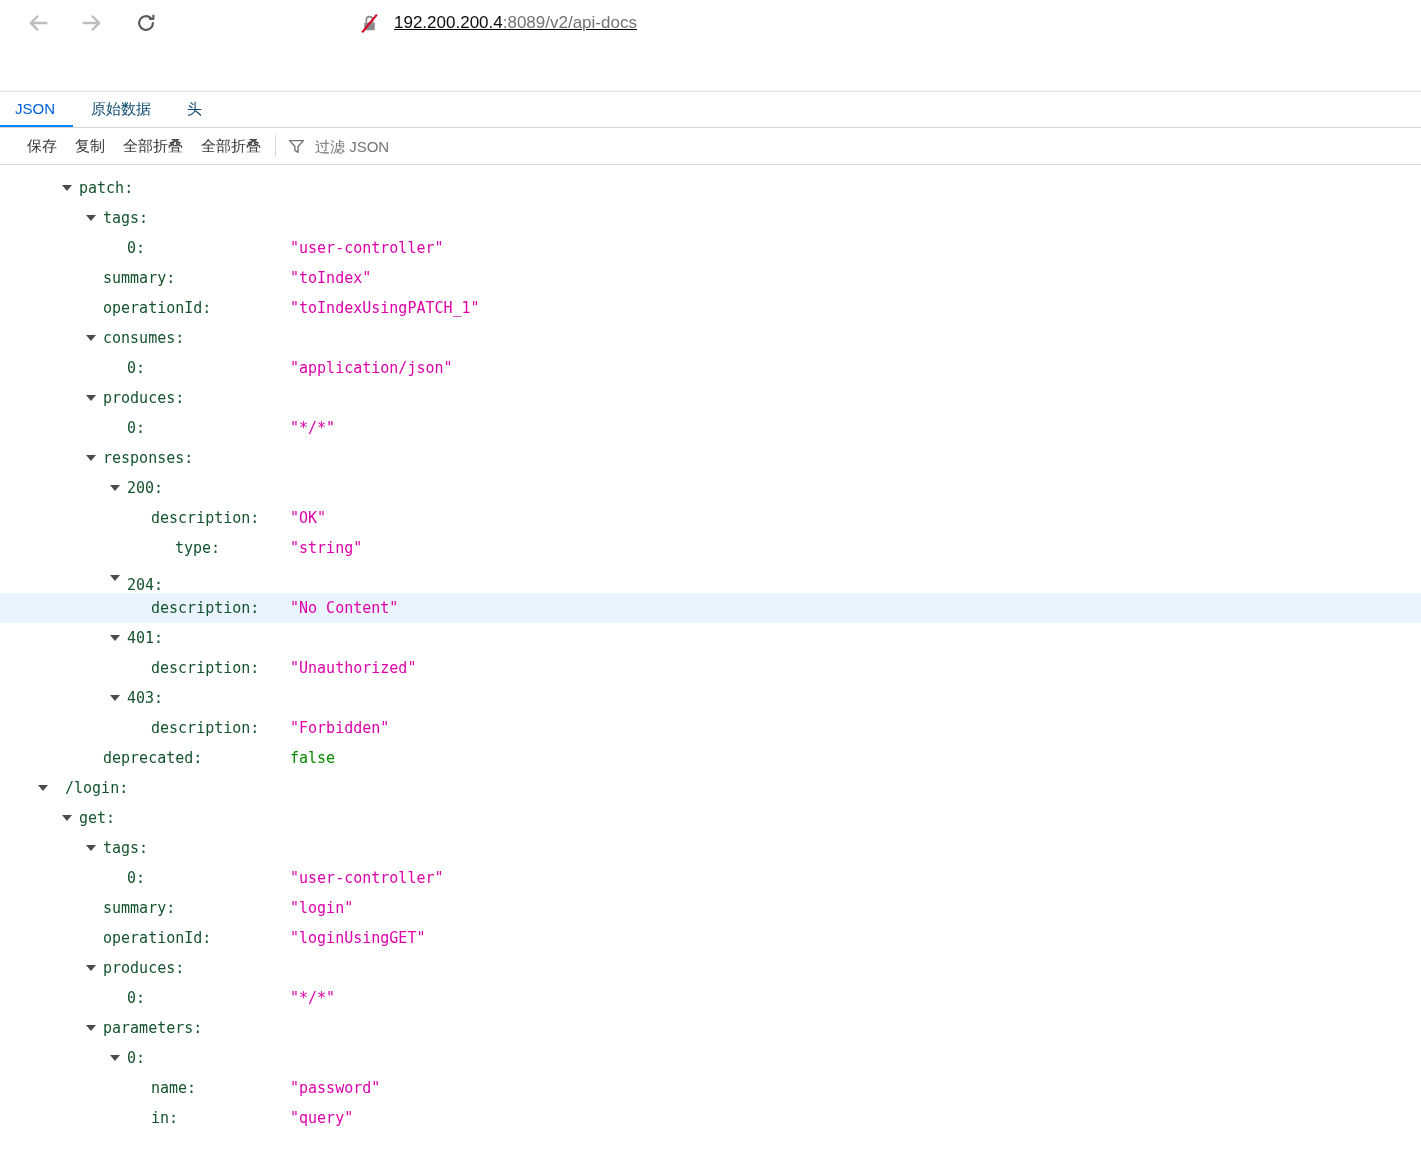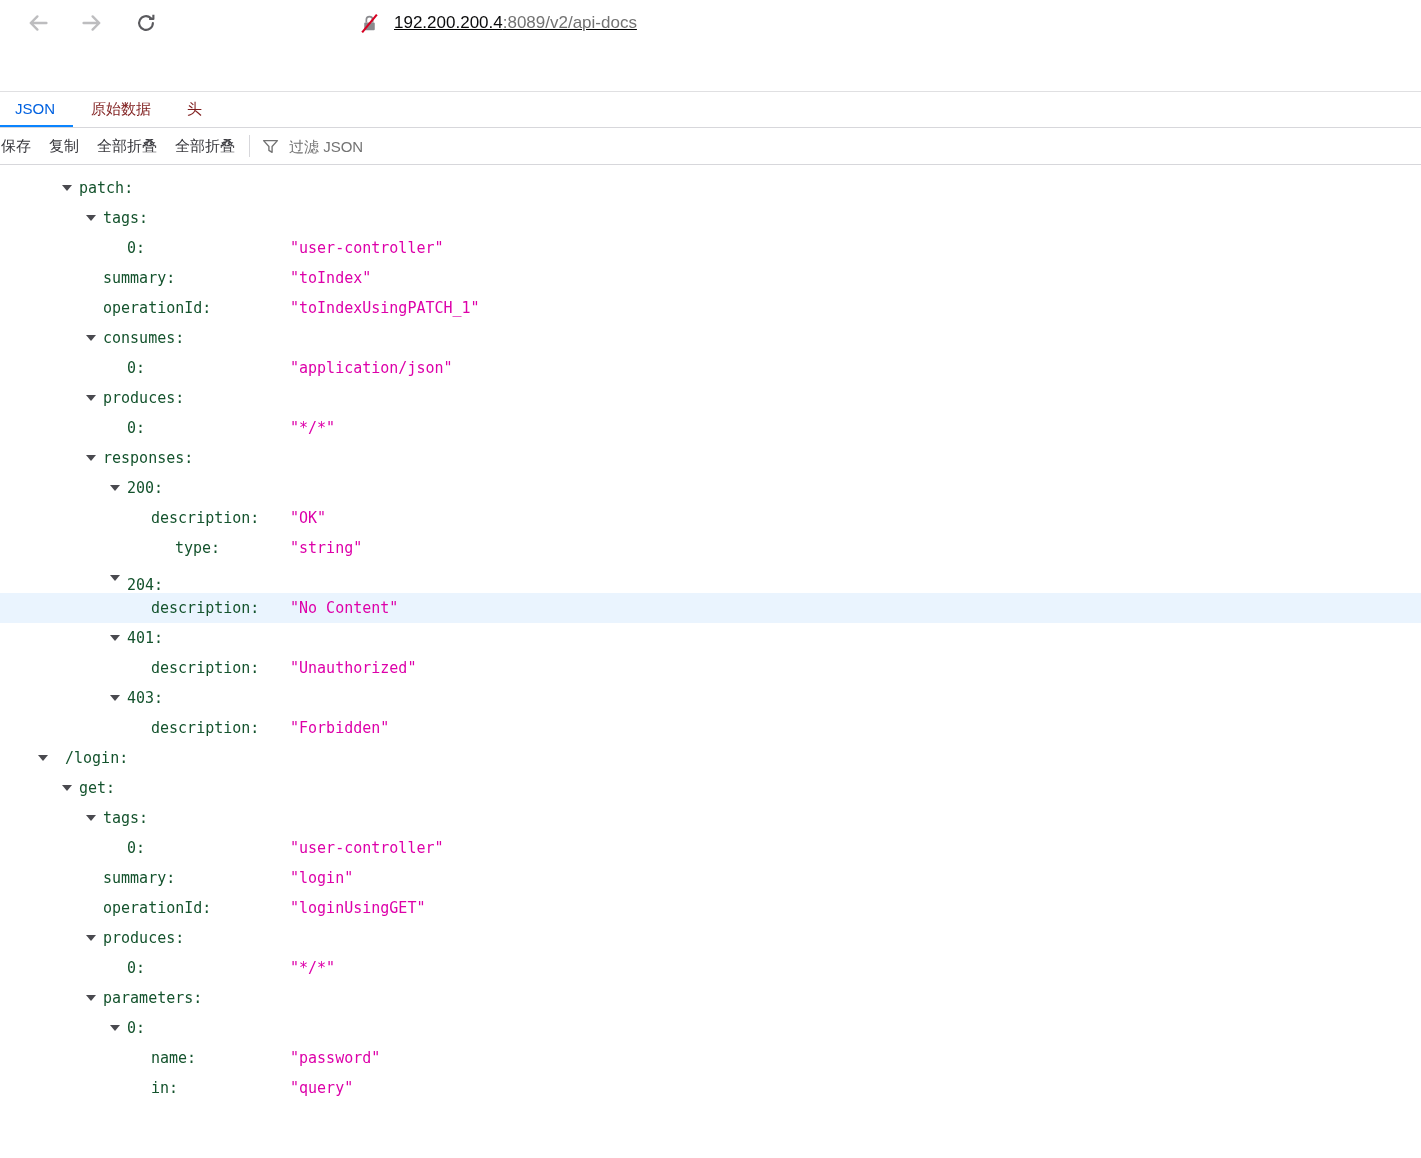--- a/index.html
+++ b/index.html
@@ -17,28 +17,28 @@
   .nav-btn.back { margin-left: 25px; }
   .nav-btn.fwd { margin-left: 28px; }
   .nav-btn.reload { margin-left: 28px; cursor: pointer; }
   .lock-wrap { margin-left: 200px; display: flex; align-items: center; }
   .url-text { margin-left: 14px; font-size: 17px; white-space: nowrap; }
   .url-host { color: #0c0c0d; }
   .url-rest { color: #737373; }
 
   
   .tabbar { height: 36px; border-bottom: 1px solid #d7d7db; display: flex; align-items: stretch; background: #fff; }
-  .tab { padding: 0 18px; display: flex; align-items: center; font-size: 15px; color: #7f1d1d; cursor: pointer; }
+  .tab { padding: 0 18px; display: flex; align-items: center; font-size: 15px; color: #0c4a6e; cursor: pointer; }
   .tab:first-child { padding-left: 15px; }
   .tab.active { color: #0061e0; border-bottom: 2px solid #0a84ff; }
 
   
   .jtoolbar { height: 37px; border-bottom: 1px solid #d7d7db; display: flex; align-items: center; background: #fff; }
   .tool-btn { font-size: 15px; color: #38383d; margin-left: 18px; cursor: pointer; white-space: nowrap; background: none; border: none; padding: 2px 0; font-family: inherit; }
-  .tool-btn:first-child { margin-left: 1px; }
+  .tool-btn:first-child { margin-left: 27px; }
   .tool-sep { width: 1px; height: 22px; background: #d7d7db; margin: 0 12px 0 14px; }
   .filter-wrap { display: flex; align-items: center; }
   .filter-input { border: none; outline: none; background: transparent; font-size: 15px; color: #38383d; margin-left: 8px; width: 230px; font-family: inherit; }
   .filter-input::placeholder { color: #737373; }
 
   
   .tree { padding-top: 8px; font-family: "DejaVu Sans Mono", monospace; font-size: 15px; }
   .row { height: 30px; line-height: 30px; position: relative; white-space: nowrap; cursor: default; }
   .row.highlight { background: #eaf4fe; }
   .arrow { position: absolute; top: 12px; width: 0; height: 0;
@@ -210,20 +210,25 @@
     <span class="key" style="left: 127px;">403:</span>
 
   </div>
 
   <div class="row">
 
     <span class="key" style="left: 151px;">description:</span>
     <span class="value v-string">"Forbidden"</span>
   </div>
 
+  <div class="row">
+
+    <span class="key" style="left: 103px;">deprecated:</span>
+    <span class="value v-boolean">false</span>
+  </div>
 
   <div class="row">
     <span class="arrow" style="left: 38px;"></span>
     <span class="key" style="left: 65px; text-align: center;">/login:</span>
 
   </div>
 
   <div class="row">
     <span class="arrow" style="left: 62px;"></span>
     <span class="key" style="left: 79px;">get:</span>

